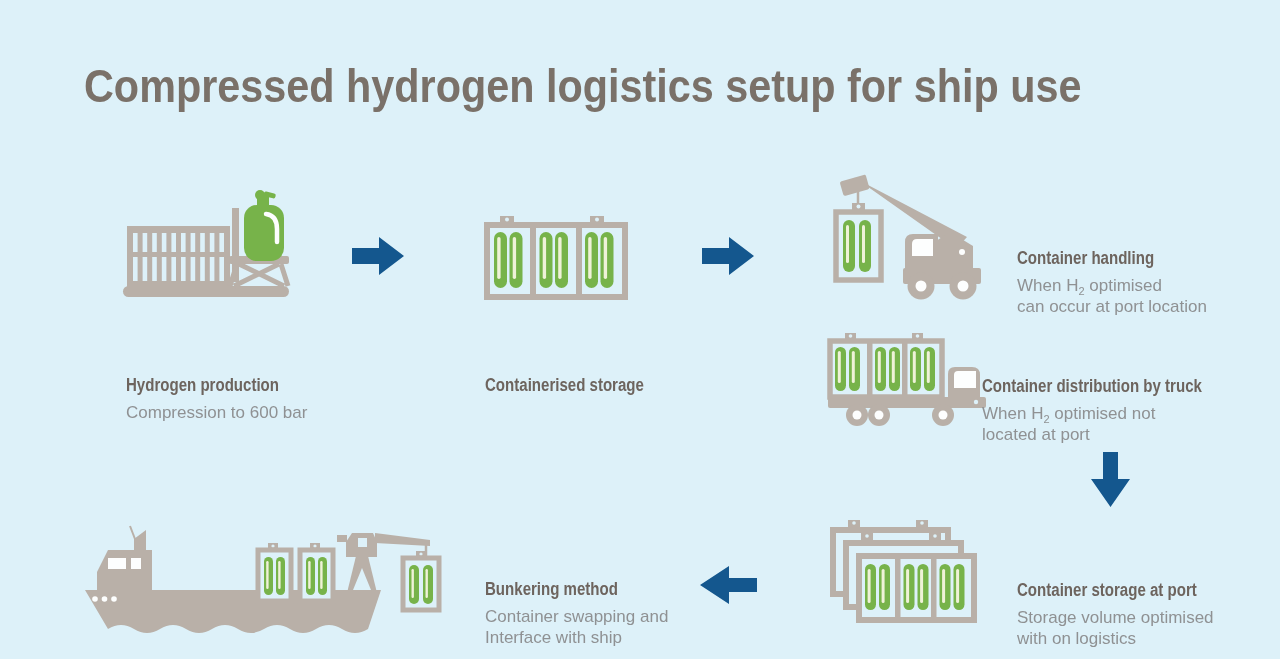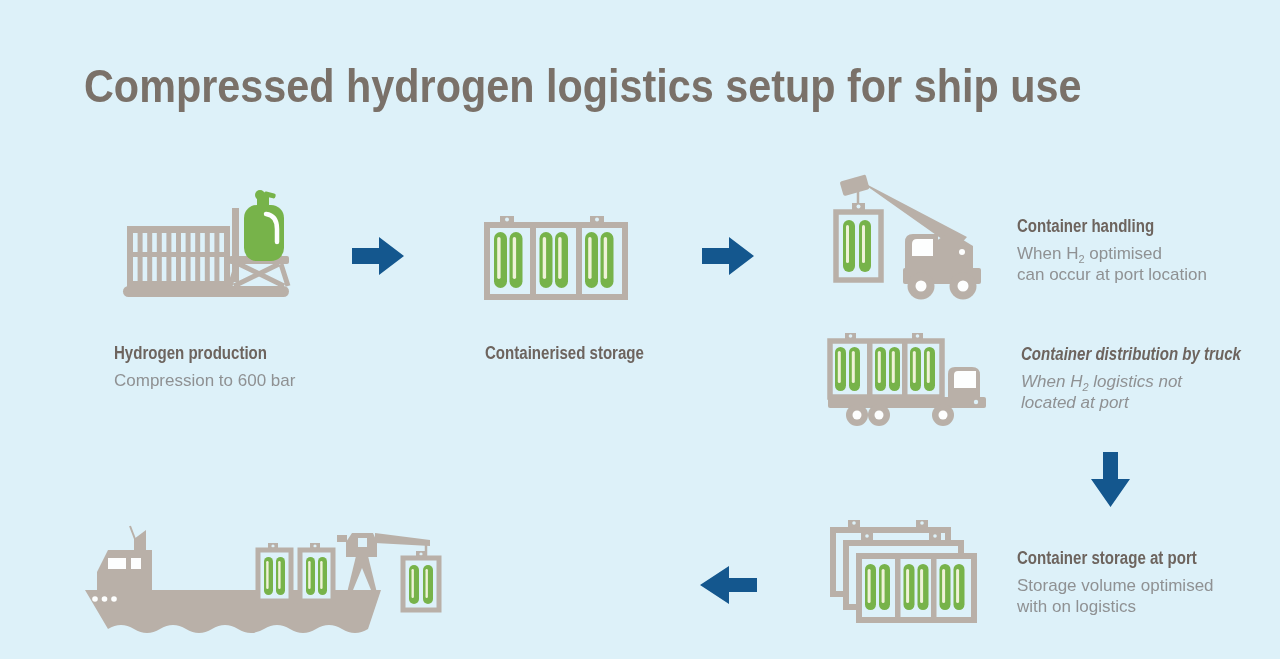--- a/index.html
+++ b/index.html
@@ -18,21 +18,21 @@
     background:var(--bg);
     font-family:"Liberation Sans", sans-serif;
   }
   .abs{position:absolute;}
   #title{
     left:84px;top:58px;
     font-size:47px;font-weight:bold;color:var(--title);
     white-space:nowrap;transform:scaleX(0.88);transform-origin:0 0;
     letter-spacing:0;
   }
-  .step-text{position:absolute;}
+  .step-text{position:absolute;margin-top:32px;}
   .step-heading{
     font-weight:bold;font-size:17.5px;color:var(--heading);
     white-space:nowrap;transform:scaleX(0.86);transform-origin:0 0;
     letter-spacing:0;
   }
   .step-body{
     font-size:17px;color:var(--body);line-height:20.5px;margin-top:7px;
     white-space:nowrap;
   }
   .step-body sub{font-size:11px;line-height:0;}
@@ -253,49 +253,56 @@
       <rect class="g" x="344" y="39" width="10" height="8"></rect>
         <circle class="bgf" cx="349" cy="42" r="1.6"></circle>
       <rect class="frame" x="331" y="46" width="36" height="52" stroke-width="5"></rect>
       <rect class="grn" x="337" y="53" width="10" height="39" rx="5"></rect>
       <rect class="grn" x="351" y="53" width="10" height="39" rx="5"></rect>
       <rect class="hl" x="339.5" y="57" width="2.4" height="29" rx="1.2"></rect>
       <rect class="hl" x="353.5" y="57" width="2.4" height="29" rx="1.2"></rect>
     </svg>
   </div>
 
-  <div class="step-text" style="left:114px;top:343px;">
+  <div class="step-text" style="left:126px;top:343px;">
     <div class="step-heading">Hydrogen production</div>
     <div class="step-body">
       <div>Compression to 600 bar</div>
     </div>
   </div>
 
   <div class="step-text" style="left:485px;top:343px;">
     <div class="step-heading">Containerised storage</div>
   </div>
 
   <div class="step-text" style="left:1017px;top:216px;">
     <div class="step-heading">Container handling</div>
     <div class="step-body">
       <div><span>When H</span><sub>2</sub><span> optimised</span></div>
       <div>can occur at port location</div>
     </div>
   </div>
 
-  <div class="step-text" style="left:1021px;top:344px;font-style:italic;">
+  <div class="step-text" style="left:982px;top:344px;">
     <div class="step-heading">Container distribution by truck</div>
     <div class="step-body">
-      <div><span>When H</span><sub>2</sub><span> logistics not</span></div>
+      <div><span>When H</span><sub>2</sub><span> optimised not</span></div>
       <div>located at port</div>
     </div>
   </div>
 
   <div class="step-text" style="left:1017px;top:548px;">
     <div class="step-heading">Container storage at port</div>
     <div class="step-body">
       <div>Storage volume optimised</div>
       <div>with on logistics</div>
     </div>
   </div>
 
+  <div class="step-text" style="left:485px;top:547px;">
+    <div class="step-heading">Bunkering method</div>
+    <div class="step-body">
+      <div>Container swapping and</div>
+      <div>Interface with ship</div>
+    </div>
+  </div>
 
 </div>
 
 </body></html>

